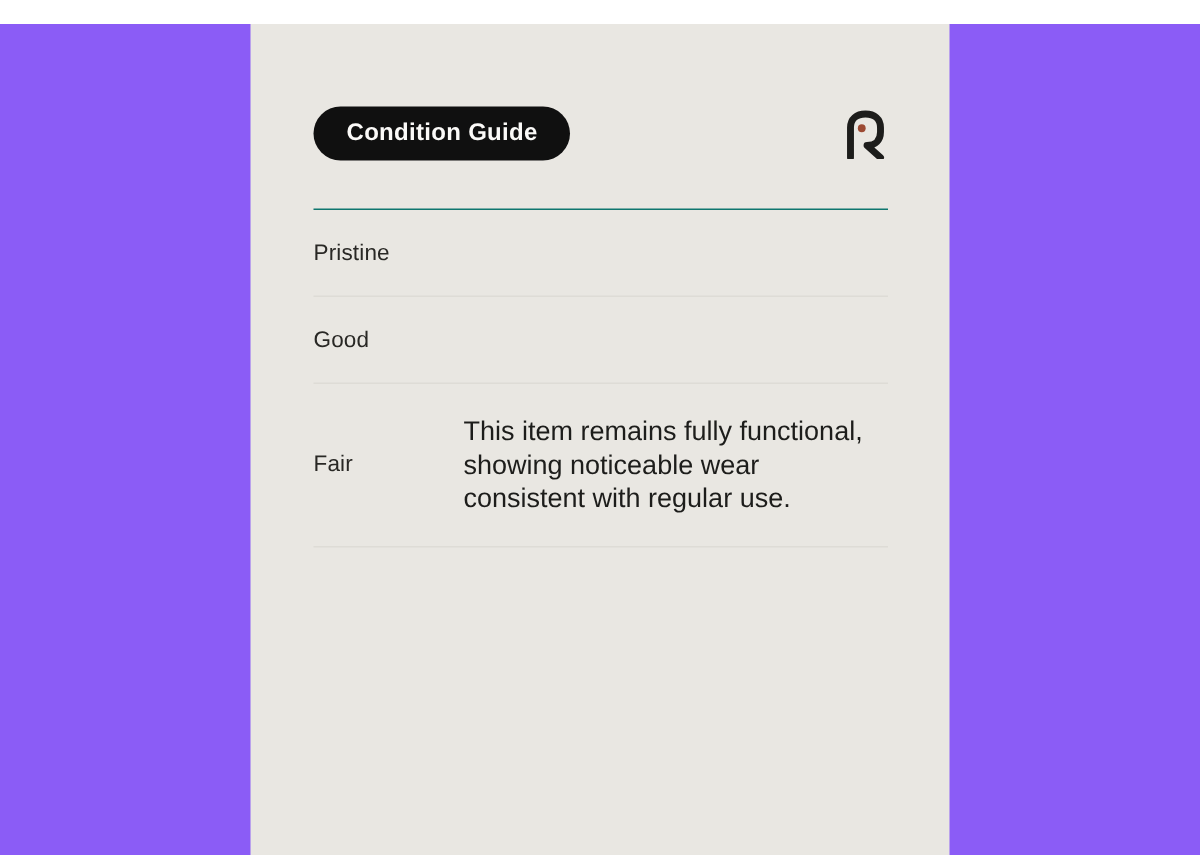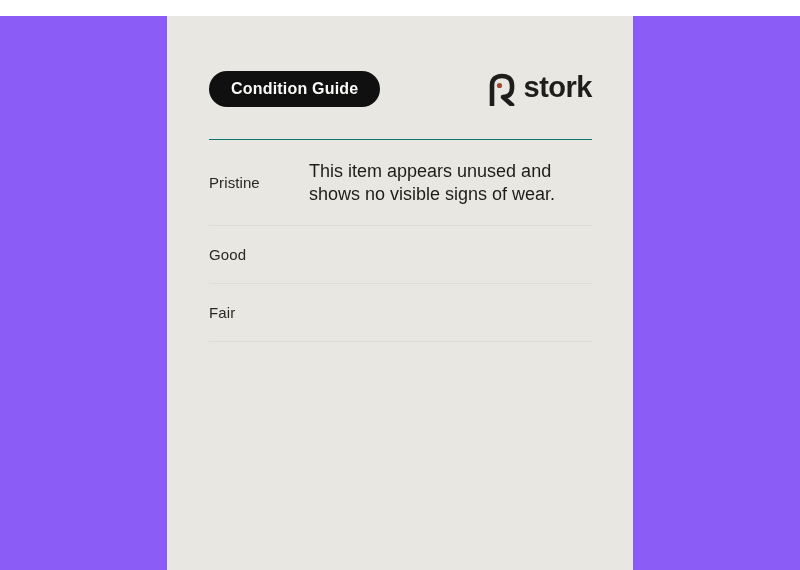--- a/index.html
+++ b/index.html
@@ -79,36 +79,36 @@
     <div class="header">
       <button class="badge">Condition Guide</button>
 
       <div class="brand">
         <span>
           <svg class="brand-icon" width="30" height="34" viewBox="0 0 30 34">
             <path d="M5 33 L5 13 C5 7.2 9 4 15 4 C21 4 25 7.2 25 13 L25 16 C25 21.5 21.5 25 16 25 L25 33" fill="none" stroke="#1d1d1b" stroke-width="4.6" stroke-linecap="round" stroke-linejoin="round"></path>
             <circle cx="12.5" cy="13.5" r="2.6" fill="#9c4a33"></circle>
           </svg>
         </span>
-        <span class="brand-name">stork</span>
       </div>
     </div>
 
     <div class="table">
 
       <div class="row">
         <div class="row-label">Pristine</div>
-        <div class="row-desc">This item appears unused and
-shows no visible signs of wear.</div>
       </div>
 
 
       <div class="row">
         <div class="row-label">Good</div>
       </div>
 
       <div class="row">
         <div class="row-label">Fair</div>
+        <div class="row-desc">This item remains fully functional,
+showing noticeable wear
+consistent with regular use.</div>
       </div>
 
     </div>
   </div>
 </div>
 
 </body></html>

